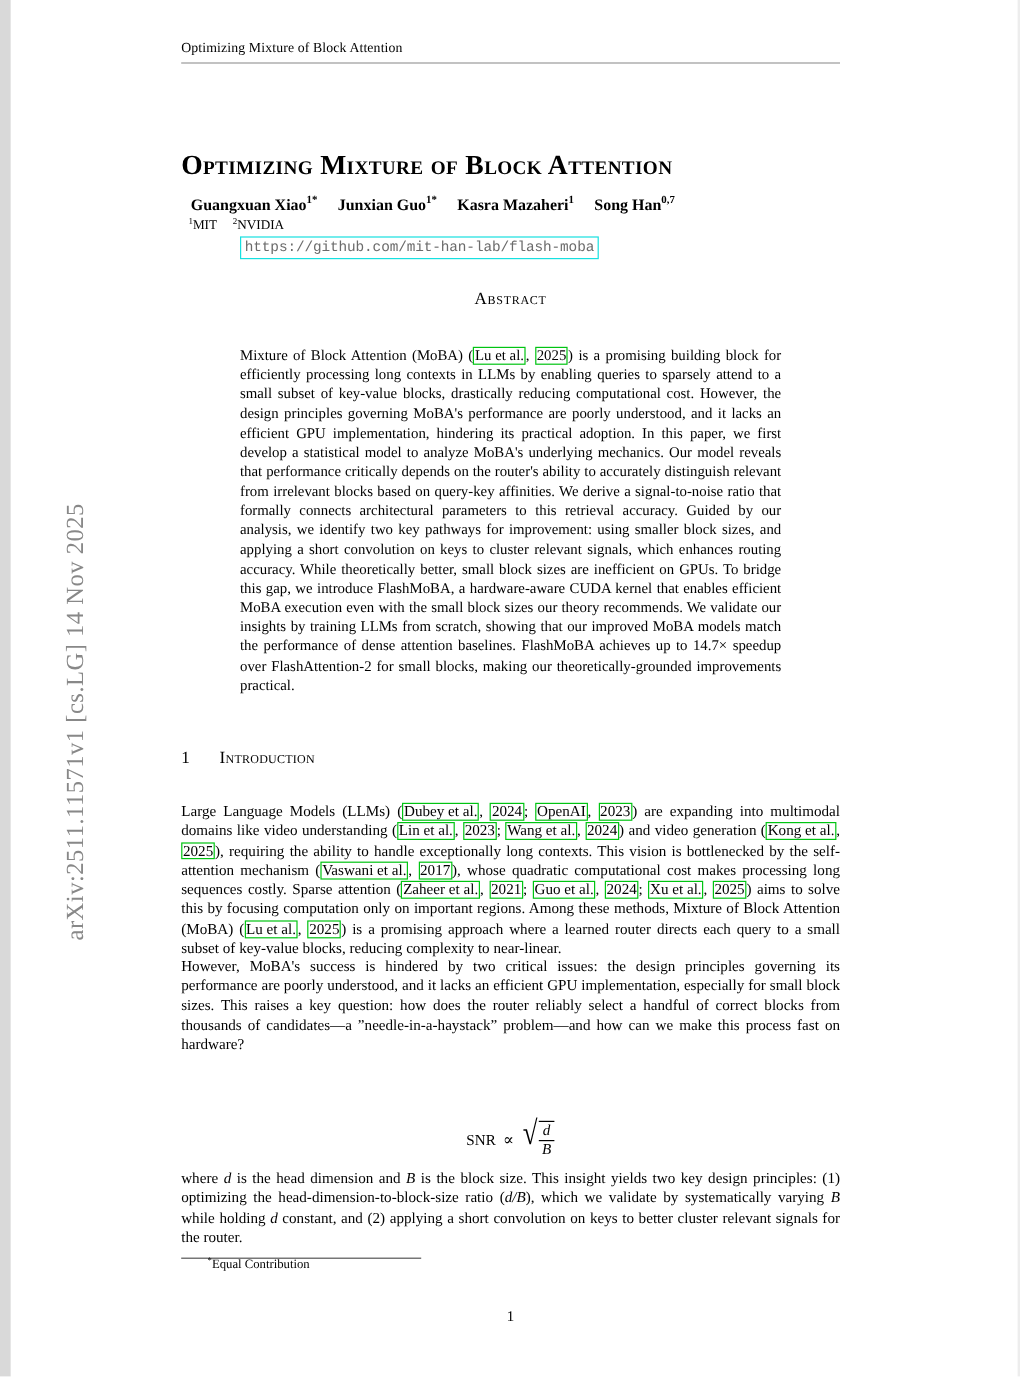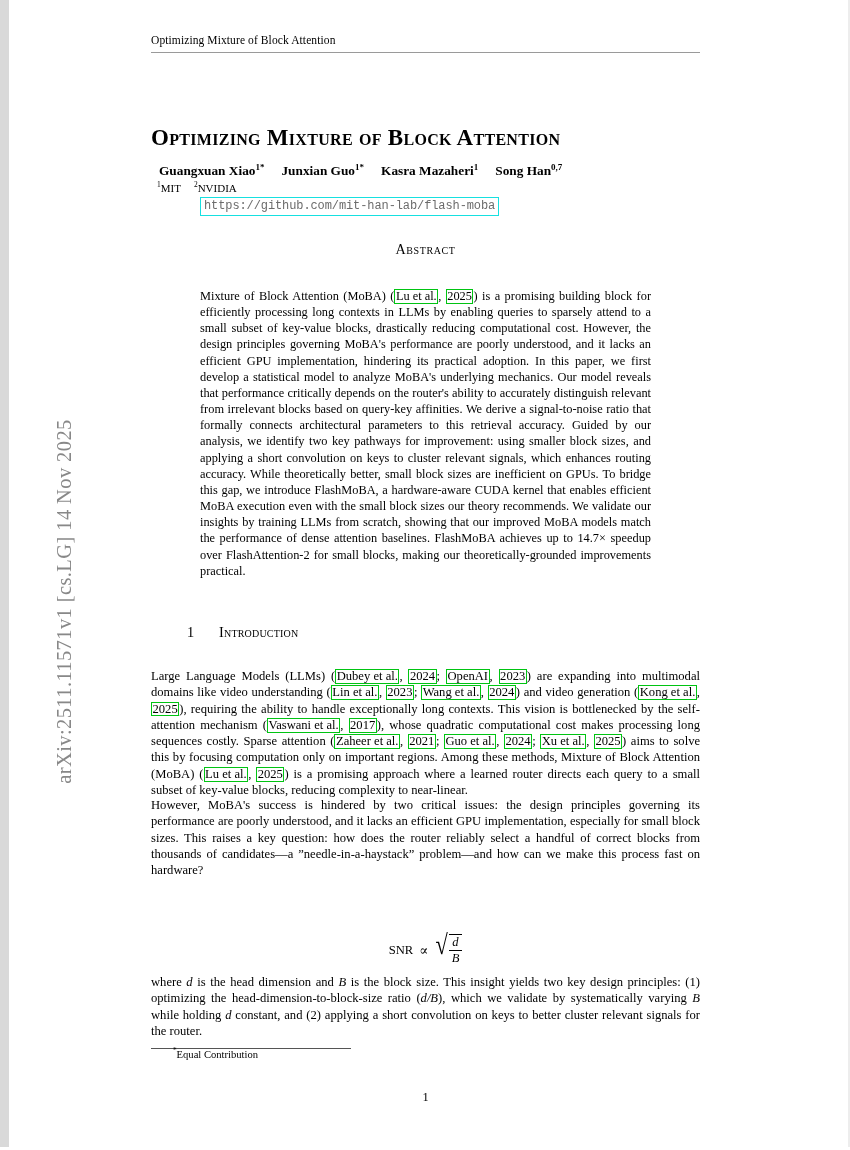--- a/index.html
+++ b/index.html
@@ -135,21 +135,20 @@
     text-align: justify;
     text-justify: inter-word;
     hyphens: manual;
   }
 
   .sec-head {
     position: absolute;
     top: 624px; left: 0; width: 549px;
     font-size: 14.3px;
     letter-spacing: 0.2px;
-    margin-left: 36px;
   }
   .sec-head .num { display: inline-block; width: 32px; }
   .sec-head .nm { font-variant: small-caps; }
 
   .body-text {
     position: absolute;
     left: 0; width: 549px;
     font-size: 12.6px;
     line-height: 16.3px;
     text-align: justify;

